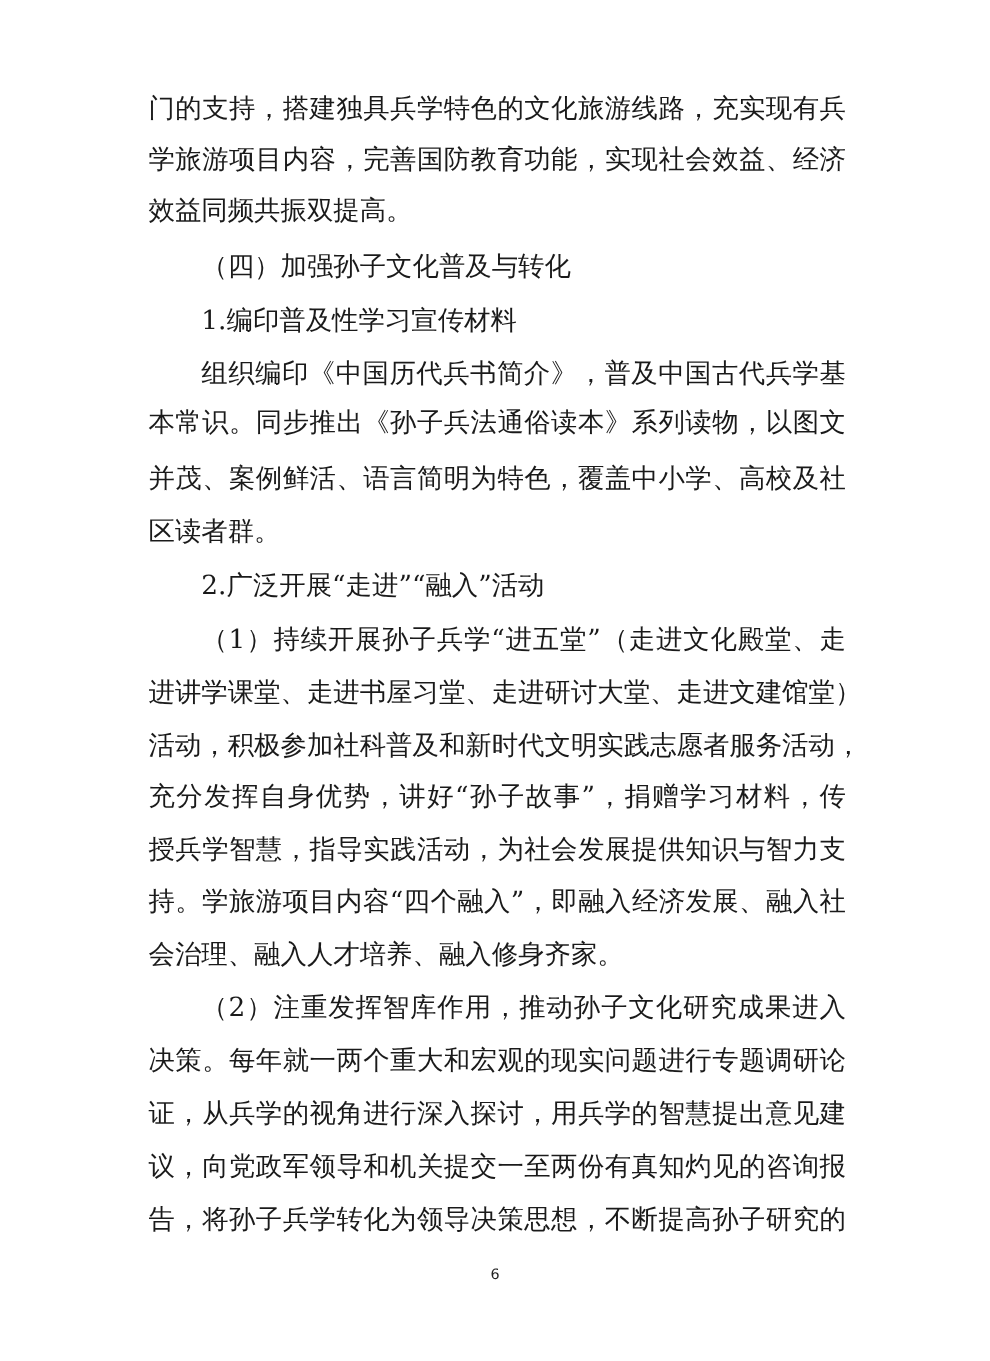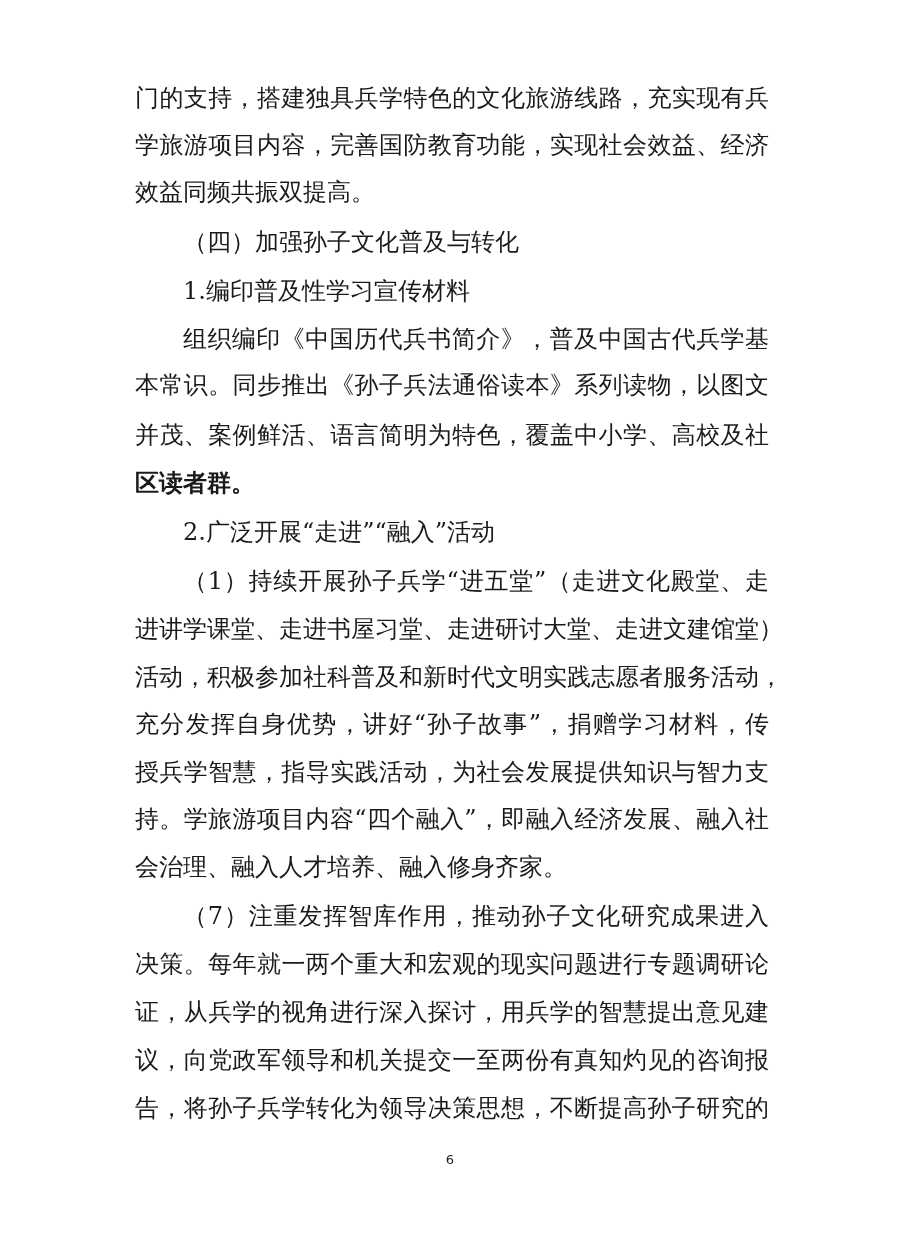--- a/index.html
+++ b/index.html
@@ -65,33 +65,33 @@
   <div class="line" style="top:129px;">学旅游项目内容，完善国防教育功能，实现社会效益、经济</div>
   <div class="line last" style="top:176px;font-family:Liberation Serif, serif;">效益同频共振双提高。</div>
 
   <div class="line indent short" style="top:226px;">（四）加强孙子文化普及与转化</div>
 
   <div class="line indent short" style="top:275px;">1.编印普及性学习宣传材料</div>
 
   <div class="line indent" style="top:323px;">组织编印《中国历代兵书简介》，普及中国古代兵学基</div>
   <div class="line" style="top:371px;font-family:Liberation Mono, monospace;">本常识。同步推出《孙子兵法通俗读本》系列读物，以图文</div>
   <div class="line" style="top:419px;">并茂、案例鲜活、语言简明为特色，覆盖中小学、高校及社</div>
-  <div class="line last" style="top:467px;font-weight:bold;">区读者群。</div>
+  <div class="line last" style="top:467px;">区读者群。</div>
 
   <div class="line indent short" style="top:516px;">2.广泛开展“走进”“融入”活动</div>
 
   <div class="line indent" style="top:565px;">（1）持续开展孙子兵学“进五堂”（走进文化殿堂、走</div>
   <div class="line" style="top:613px;">进讲学课堂、走进书屋习堂、走进研讨大堂、走进文建馆堂）</div>
   <div class="line" style="top:661px;">活动，积极参加社科普及和新时代文明实践志愿者服务活动，</div>
   <div class="line" style="top:708px;">充分发挥自身优势，讲好“孙子故事”，捐赠学习材料，传</div>
   <div class="line" style="top:756px;">授兵学智慧，指导实践活动，为社会发展提供知识与智力支</div>
   <div class="line" style="top:803px;">持。学旅游项目内容“四个融入”，即融入经济发展、融入社</div>
   <div class="line last" style="top:851px;">会治理、融入人才培养、融入修身齐家。</div>
 
-  <div class="line indent" style="top:900px;">（7）注重发挥智库作用，推动孙子文化研究成果进入</div>
+  <div class="line indent" style="top:900px;">（2）注重发挥智库作用，推动孙子文化研究成果进入</div>
   <div class="line" style="top:948px;">决策。每年就一两个重大和宏观的现实问题进行专题调研论</div>
   <div class="line" style="top:996px;">证，从兵学的视角进行深入探讨，用兵学的智慧提出意见建</div>
   <div class="line" style="top:1044px;">议，向党政军领导和机关提交一至两份有真知灼见的咨询报</div>
   <div class="line" style="top:1092px;">告，将孙子兵学转化为领导决策思想，不断提高孙子研究的</div>
 
   <div class="page-number">6</div>
 
 </div>
 
 </body></html>

